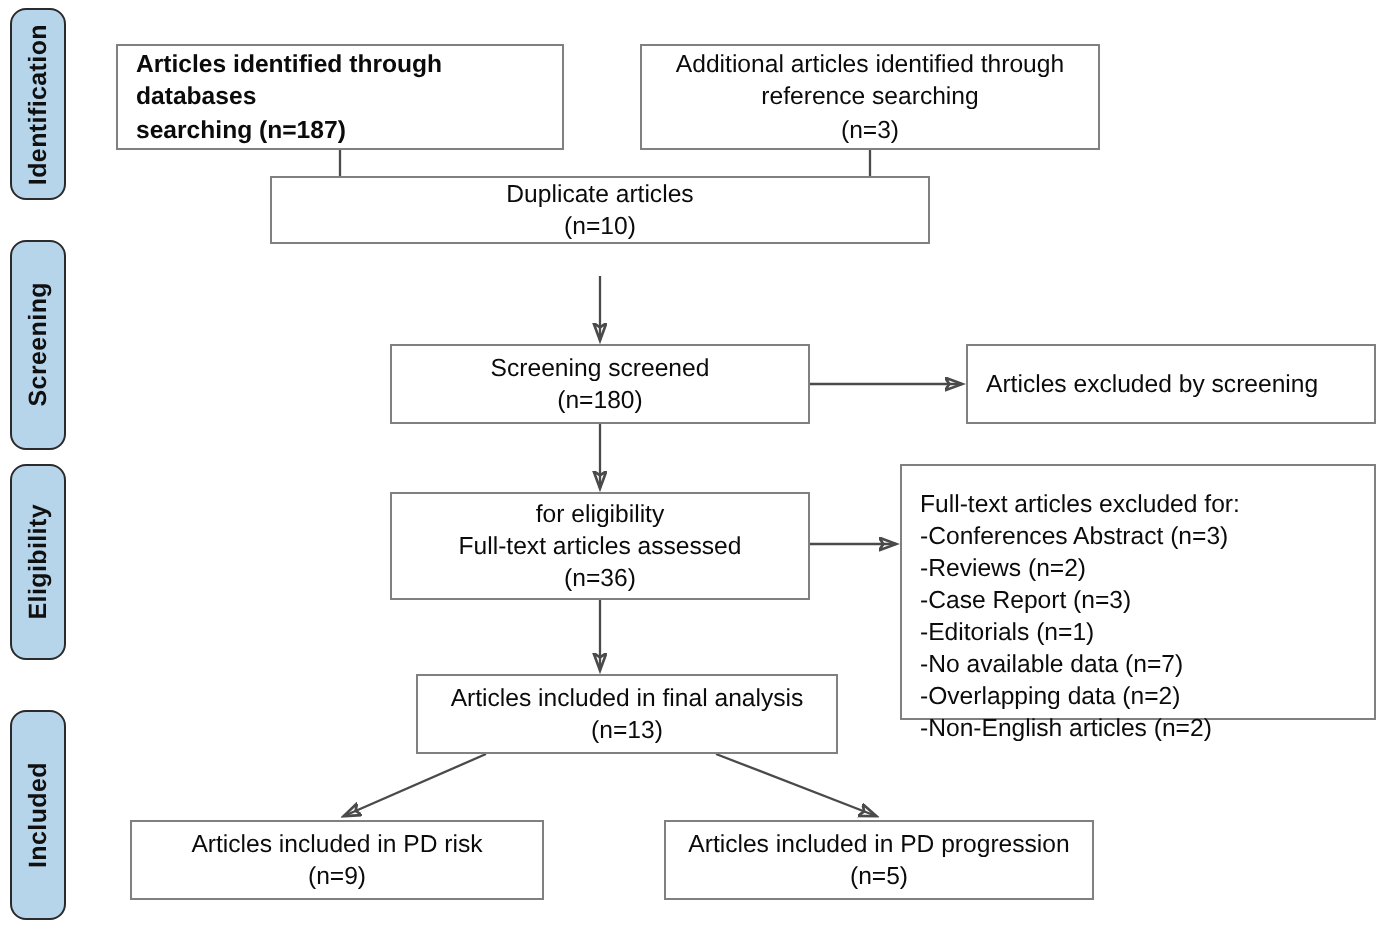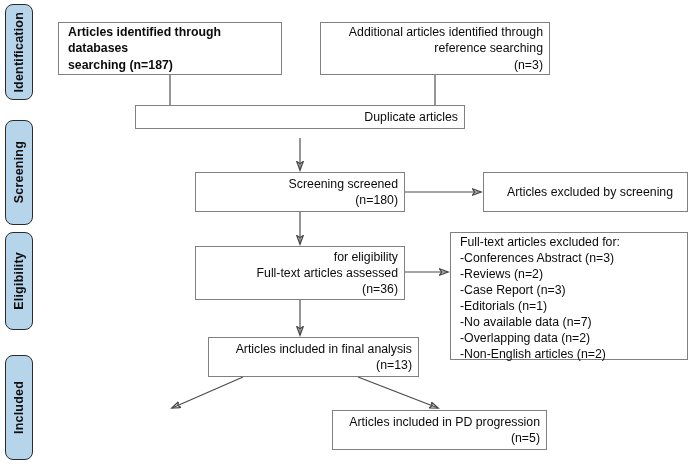--- a/index.html
+++ b/index.html
@@ -46,25 +46,25 @@
     border: 1.1px solid #808080;
     box-sizing: border-box;
     display: flex;
     flex-direction: column;
     justify-content: center;
     font-size: 12.3px;
     line-height: 1.32;
     color: #0b0b0b;
   }
   .nodebox .ln { display: block; }
-  .center { text-align: right; padding: 0 6px; }
+  .center { text-align: center; padding: 0 6px; }
   .leftal { text-align: left; padding: 0 0 0 9px; }
   .listbox {
     justify-content: flex-start;
-    padding: 1px 0 0 9px;
+    padding: 11px 0 0 9px;
     line-height: 1.305;
   }
   svg.wires {
     position: absolute;
     left: 0;
     top: 0;
     width: 700px;
     height: 467px;
     overflow: visible;
     pointer-events: none;
@@ -123,30 +123,31 @@
     <span class="ln">Articles identified through databases</span>
     <span class="ln">searching (n=187)</span>
   </div>
 
   <div class="nodebox center" style="left:320px; top:22px; width:230px; height:53px;">
     <span class="ln">Additional articles identified through</span>
     <span class="ln">reference searching</span>
     <span class="ln">(n=3)</span>
   </div>
 
-  <div class="nodebox center" style="left:135px; top:105px; width:330px; height:24px;">
+  <div class="nodebox center" style="left:135px; top:88px; width:330px; height:34px;">
     <span class="ln">Duplicate articles</span>
+    <span class="ln">(n=10)</span>
   </div>
 
   <div class="nodebox center" style="left:195px; top:172px; width:210px; height:40px;">
     <span class="ln">Screening screened</span>
     <span class="ln">(n=180)</span>
   </div>
 
-  <div class="nodebox leftal" style="left:483px; top:172px; width:205px; height:40px;text-align:center;">
+  <div class="nodebox leftal" style="left:483px; top:172px; width:205px; height:40px;">
     <span class="ln">Articles excluded by screening</span>
   </div>
 
   <div class="nodebox center" style="left:195px; top:246px; width:210px; height:54px;">
     <span class="ln">for eligibility</span>
     <span class="ln">Full-text articles assessed</span>
     <span class="ln">(n=36)</span>
   </div>
 
   <div class="nodebox listbox" style="left:450px; top:232px; width:238px; height:128px;">
@@ -158,19 +159,23 @@
     <span class="ln">-No available data (n=7)</span>
     <span class="ln">-Overlapping data (n=2)</span>
     <span class="ln">-Non-English articles (n=2)</span>
   </div>
 
   <div class="nodebox center" style="left:208px; top:337px; width:211px; height:40px;">
     <span class="ln">Articles included in final analysis</span>
     <span class="ln">(n=13)</span>
   </div>
 
+  <div class="nodebox center" style="left:65px; top:410px; width:207px; height:40px;">
+    <span class="ln">Articles included in PD risk</span>
+    <span class="ln">(n=9)</span>
+  </div>
 
   <div class="nodebox center" style="left:332px; top:410px; width:215px; height:40px;">
     <span class="ln">Articles included in PD progression</span>
     <span class="ln">(n=5)</span>
   </div>
 
 </div>
 
 </body></html>

